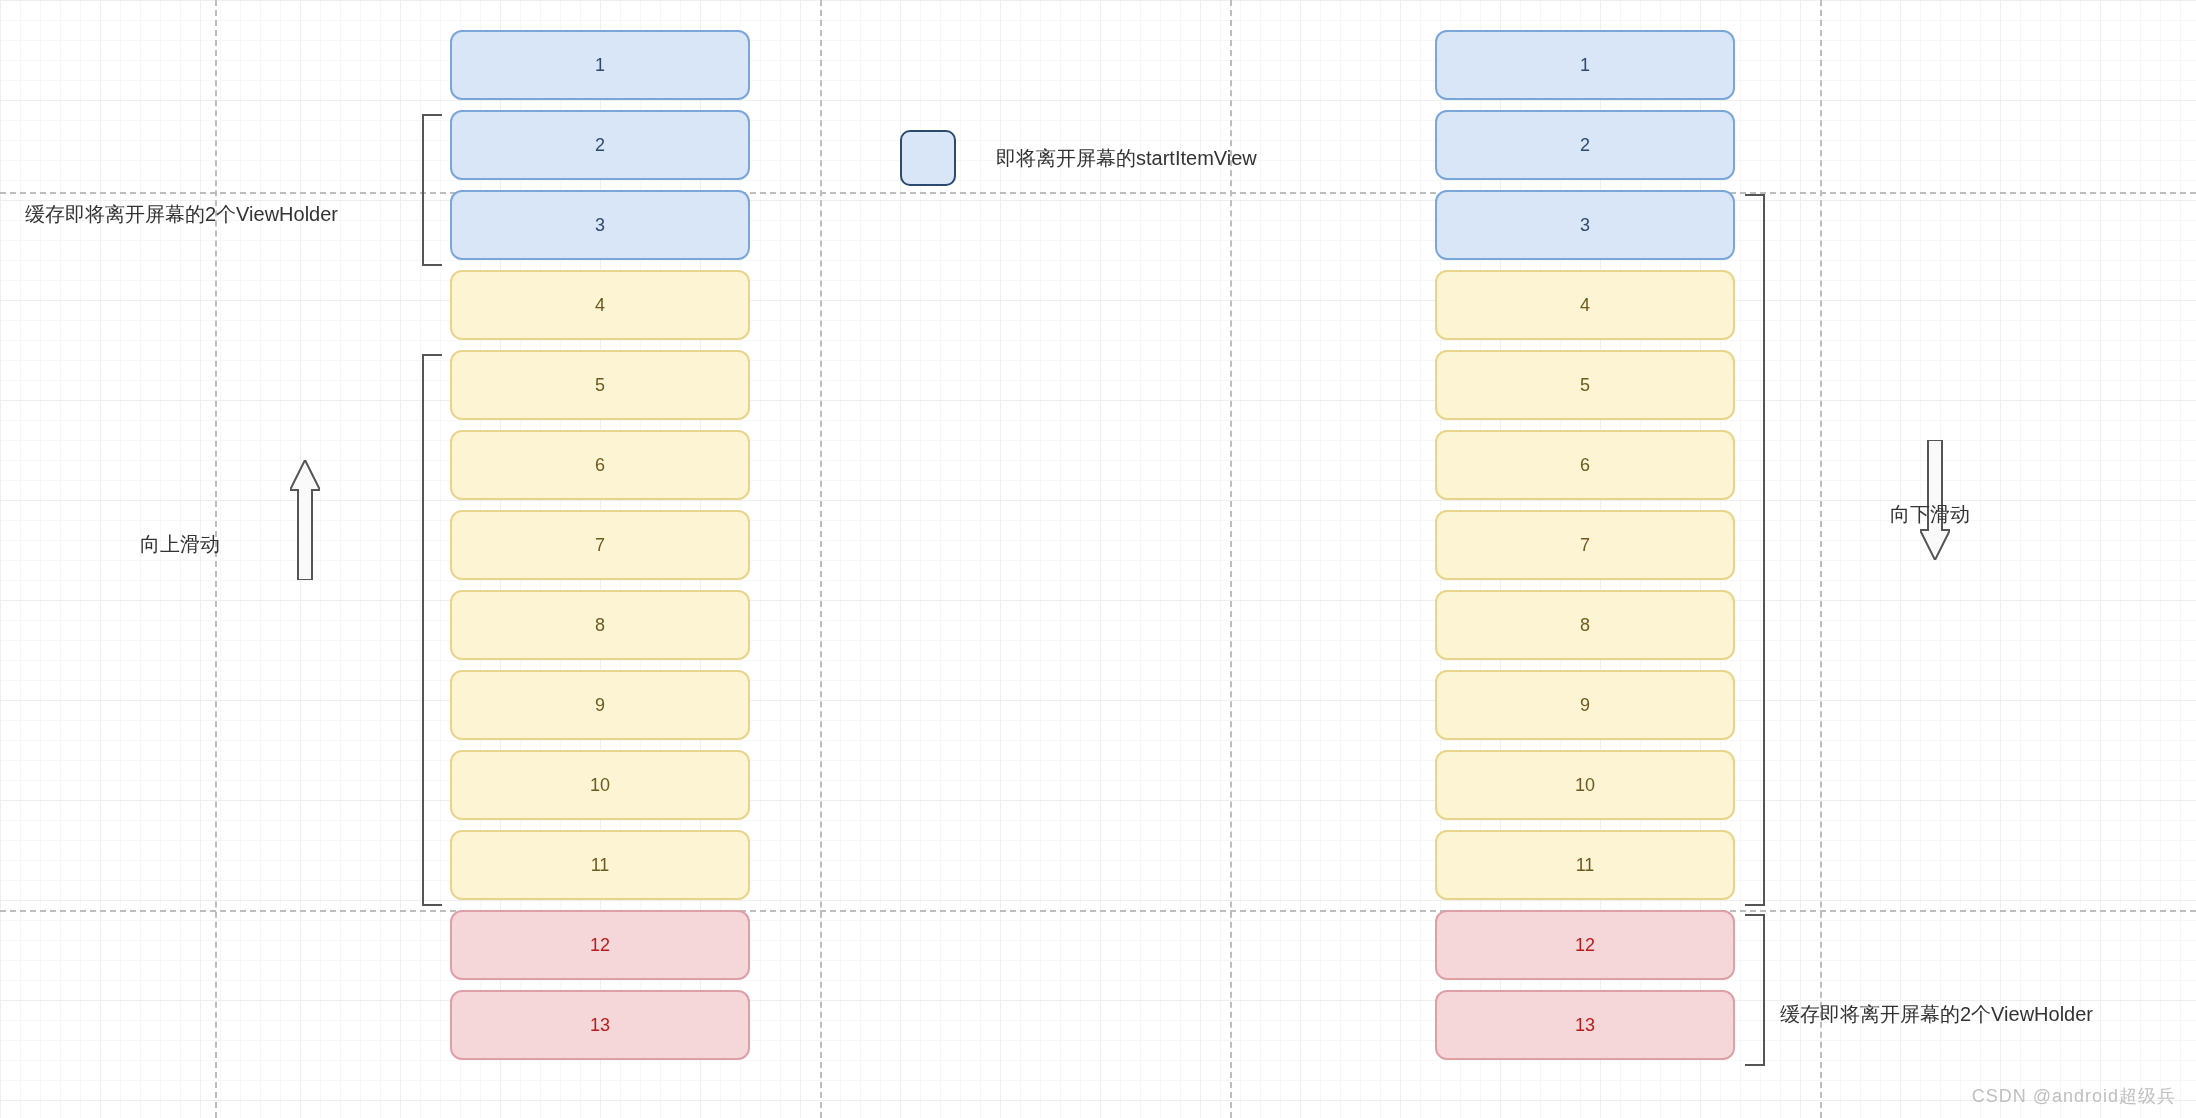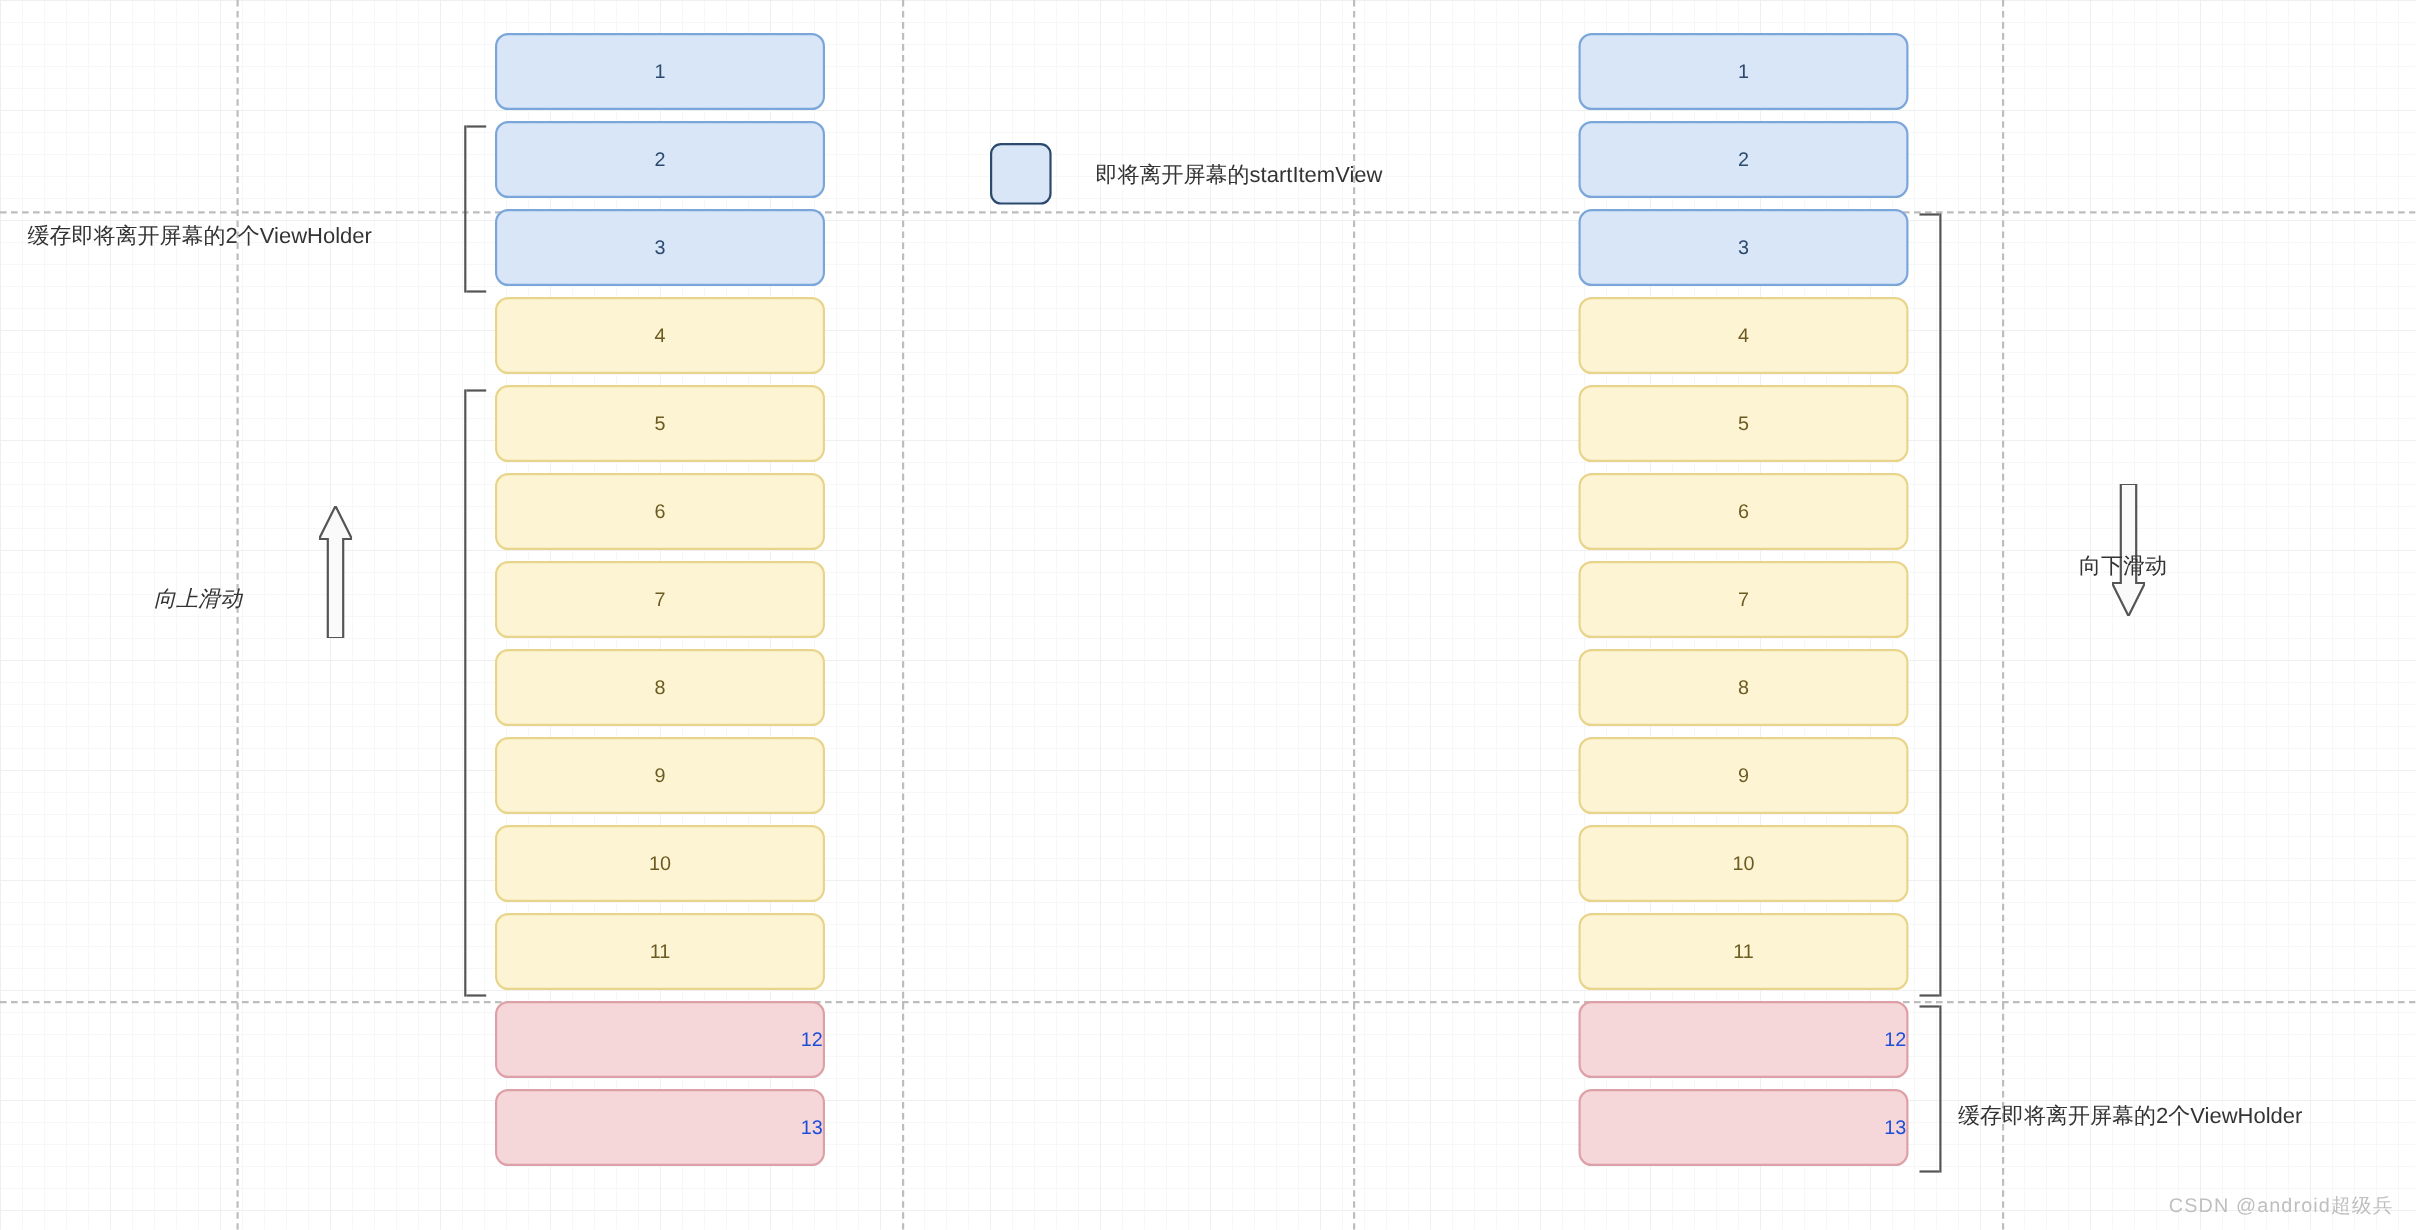--- a/index.html
+++ b/index.html
@@ -39,21 +39,21 @@
     border: 2px solid;
     display: flex;
     align-items: center;
     justify-content: center;
     font-size: 18px;
     font-weight: 500;
     box-sizing: border-box;
   }
   .blue   { background: #d9e6f7; border-color: #7ba6d9; color: #2c4a6e; }
   .yellow { background: #fdf4d4; border-color: #e8d48a; color: #6b5b20; }
-  .pink   { background: #f5d6d9; border-color: #dea0a7; color: #1d4ed8; justify-content: flex-end; }
+  .pink   { background: #f5d6d9; border-color: #dea0a7; color: #b91c1c; }
 
   .bracket {
     position: absolute;
     color: #555;
     width: 18px;
   }
   .bracket.left  { border-left: 2px solid #555; }
   .bracket.right { border-right: 2px solid #555; }
   .bracket::before, .bracket::after {
     content: "";
@@ -174,21 +174,21 @@
       </div>
   </div>
 
   <div class="bracket left" style="left:422px; top:114px; height:152px;"></div>
   <div class="label" style="left:25px; top:175px;">缓存即将离开屏幕的2个ViewHolder</div>
 
   <div class="bracket left" style="left:422px; top:354px; height:552px;"></div>
   <svg class="arrow" style="left:290px; top:460px; height:120px;" viewBox="0 0 30 120">
     <polygon points="15,0 30,30 22,30 22,120 8,120 8,30 0,30" stroke="#555" stroke-width="2" fill="#fafafa"></polygon>
   </svg>
-  <div class="label" style="left:140px; top:505px;font-style:italic;">向上滑动</div>
+  <div class="label" style="left:140px; top:505px;">向上滑动</div>
 
   <div class="column" style="left:1435px; top:30px;">
     <div class="item blue">
         <span>1</span>
       </div>
     <div class="item blue">
         <span>2</span>
       </div>
     <div class="item blue">
         <span>3</span>

